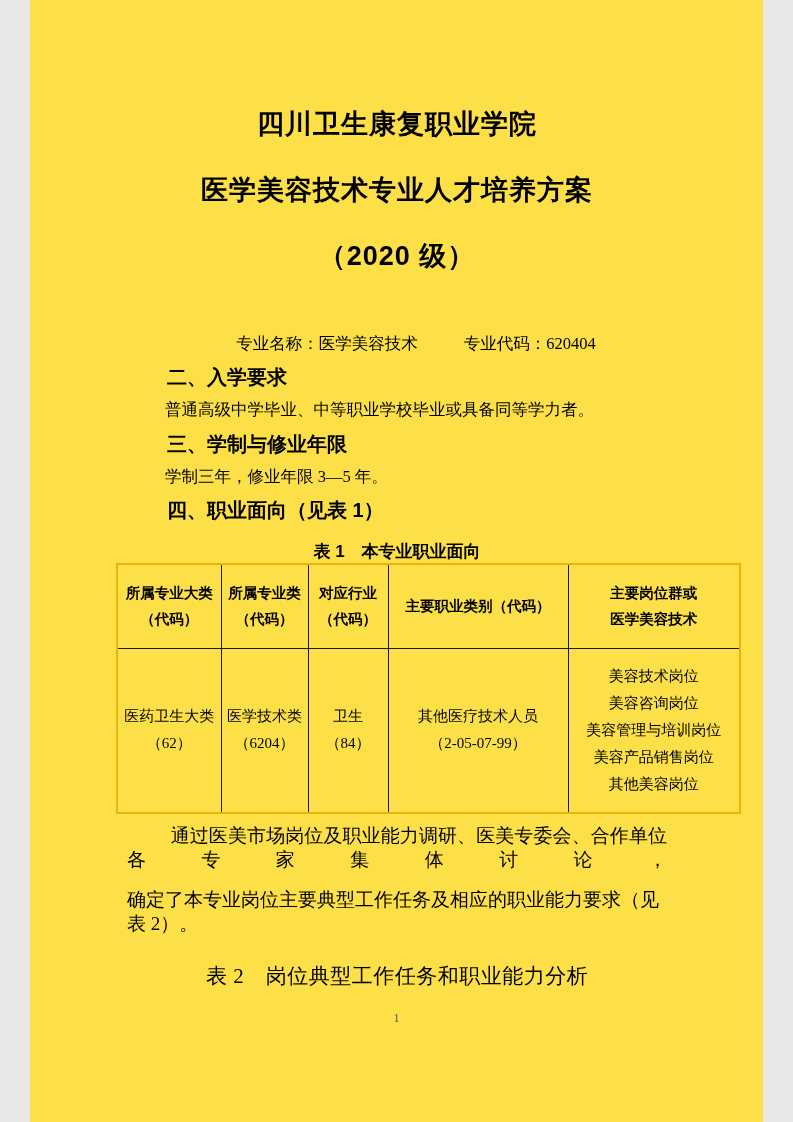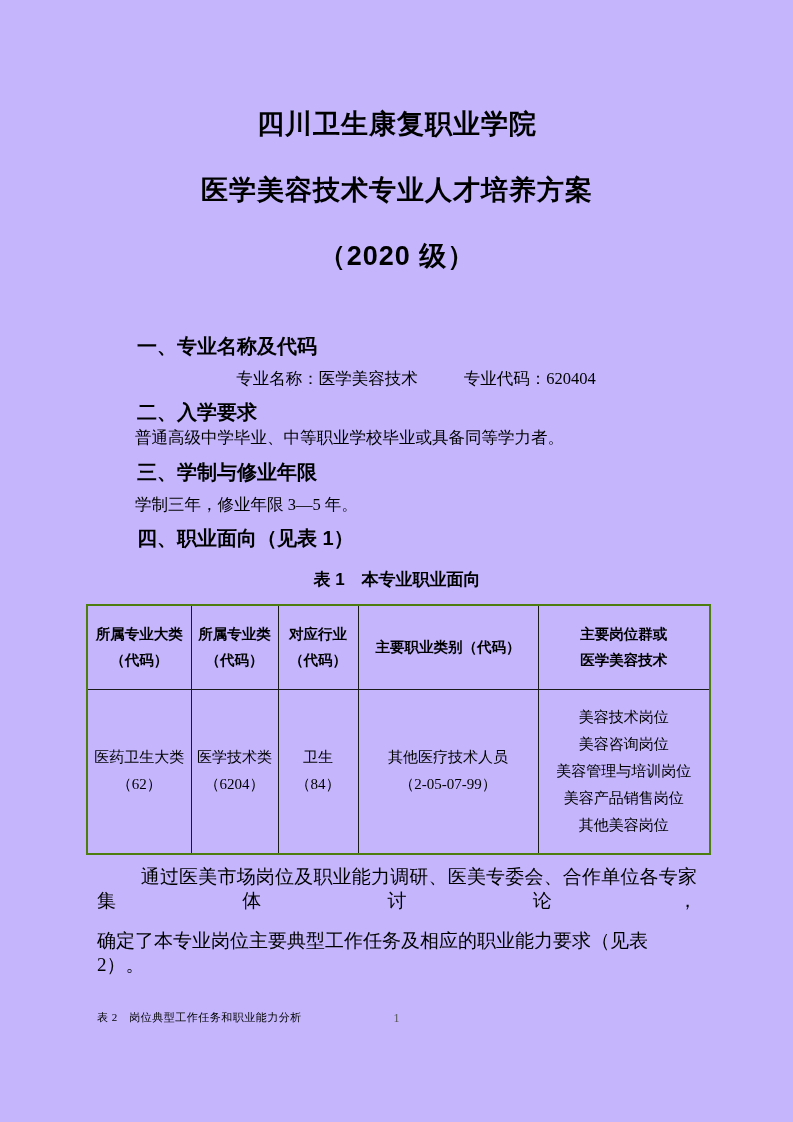--- a/index.html
+++ b/index.html
@@ -1,22 +1,22 @@
 <!DOCTYPE html>
 <html><head>
 <meta charset="utf-8">
 <style>
   * { margin: 0; padding: 0; box-sizing: border-box; }
   html, body { background: #e8e8e8; }
   .page {
     position: relative;
-    width: 793px;
+    width: 733px;
     height: 1122px;
     margin: 0 auto;
-    background: #c4b5fd;
+    background: #fde047;
     color: #000000;
     font-family: "Liberation Serif", "DejaVu Serif", serif;
     overflow: hidden;
   }
   .content {
     padding: 106px 96px 0 97px;
   }
   
   .title-line {
     text-align: center;
@@ -38,41 +38,41 @@
   .sections { margin-top: 59px; }
   .body-line {
     font-size: 16.5px;
     line-height: 22px;
     margin-left: 38px;
   }
   .spacer-after { margin-right: 46px; }
   .h1m { margin-top: 0; }
   .b1m { margin-top: 9px; text-align: center; }
   .h2m { margin-top: 9px; }
-  .b2m { margin-top: 2px; }
+  .b2m { margin-top: 9px; }
   .h3m { margin-top: 10px; }
   .b3m { margin-top: 9px; }
   .h4m { margin-top: 9px; }
   
   .table-caption {
     margin-top: 17px;
     text-align: center;
     font-family: "Liberation Sans", "DejaVu Sans", sans-serif;
     font-weight: bold;
     font-size: 17px;
     line-height: 23px;
   }
   
   table.t1 {
     border-collapse: collapse;
     table-layout: fixed;
     width: 623px;
     margin-left: -11px;
-    margin-top: 13px;
-    border: 2px solid #4d7c0f;
+    margin-top: 0;
+    border: 2px solid #eab308;
   }
   table.t1 th, table.t1 td {
     border: 1px solid #1a1a1a;
     text-align: center;
     vertical-align: middle;
     padding: 0;
   }
   table.t1 th {
     height: 84px;
     font-family: "Liberation Sans", "DejaVu Sans", sans-serif;
@@ -96,21 +96,22 @@
     line-height: 24px;
   }
   .para-line-first {
     text-indent: 2.3em;
     text-align: justify;
     text-align-last: justify;
     margin-bottom: 16px;
   }
   .table2-caption {
     margin-top: 29px;
-    font-size: 11px;
+    text-align: center;
+    font-size: 21px;
     line-height: 23px;
     letter-spacing: 0.5px;
   }
   .page-number {
     position: absolute;
     bottom: 96px;
     left: 0;
     width: 100%;
     text-align: center;
     font-size: 12px;
@@ -124,21 +125,20 @@
   <div class="content">
 
     <div>
       <div class="title-line">四川卫生康复职业学院</div>
       <div class="title-line">医学美容技术专业人才培养方案</div>
       <div class="title-line">（2020 级）</div>
     </div>
 
     <div class="sections">
 
-      <div class="heading h1m">一、专业名称及代码</div>
       <div class="body-line b1m">
         <span class="spacer-after">专业名称：医学美容技术</span><span>专业代码：620404</span>
       </div>
 
       <div class="heading h2m">二、入学要求</div>
       <div class="body-line b2m">普通高级中学毕业、中等职业学校毕业或具备同等学力者。</div>
 
       <div class="heading h3m">三、学制与修业年限</div>
       <div class="body-line b3m">学制三年，修业年限 3—5 年。</div>
 

